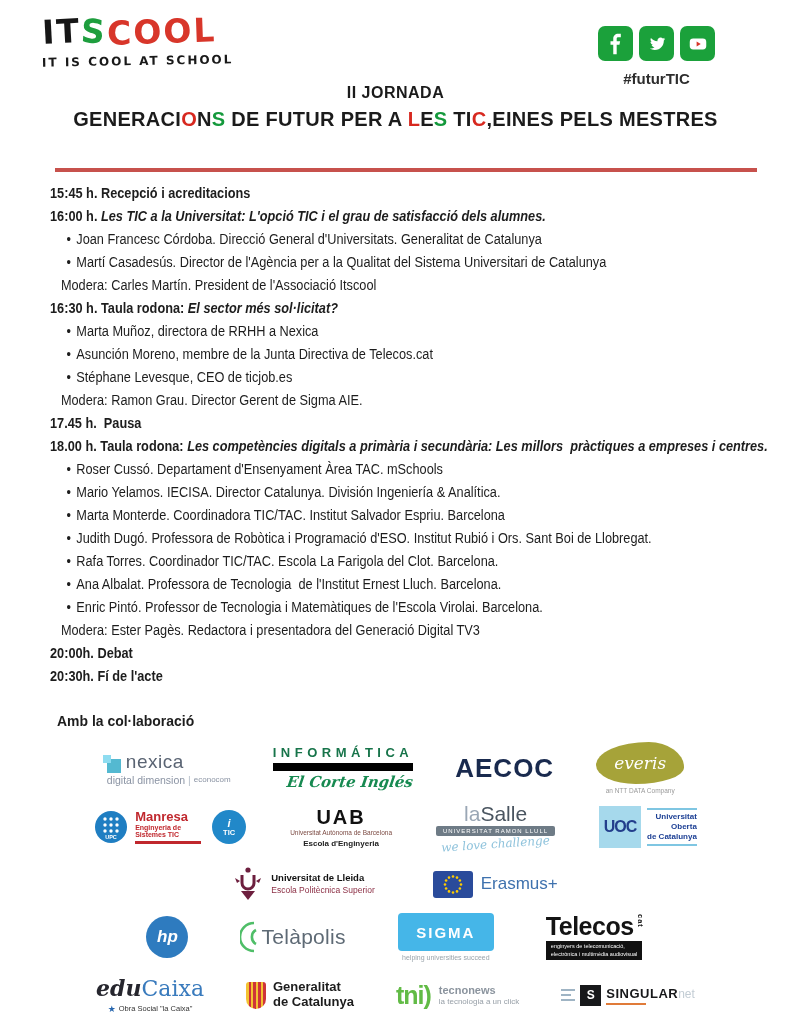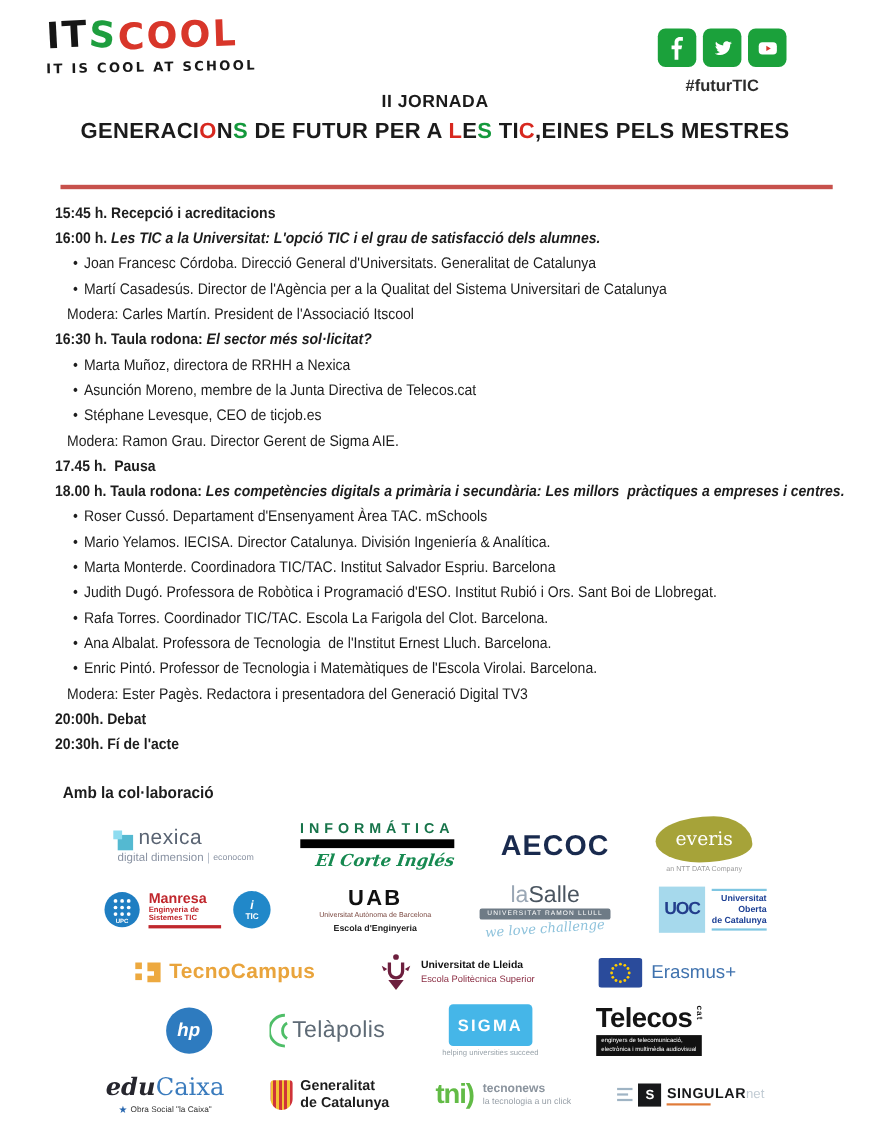--- a/index.html
+++ b/index.html
@@ -62,21 +62,21 @@
   
   .eci { flex-direction:column; align-items:flex-end; }
   .eci-top { font-size:13px; font-weight:700; letter-spacing:4.5px; color:#17744a; border-bottom:8px solid #000000; padding-bottom:3px; }
   .eci-script { margin-top:2px; font-family:"DejaVu Serif", serif; font-style:italic; font-weight:700; font-size:15px; color:#178a51; transform:skewX(-8deg); }
 
   
   .aecoc-name { font-size:26px; font-weight:900; letter-spacing:1px; color:#192a4e; }
 
   
   .everis { flex-direction:column; }
-  .everis-blob { width:88px; height:42px; background:#a6a339; border-radius:60% 40% 55% 45% / 55% 60% 40% 45%; display:flex; align-items:center; justify-content:center; color:#fff; font-family:"DejaVu Serif", serif; font-size:17px; }
+  .everis-blob { width:88px; height:42px; background:#a6a339; border-radius:60% 40% 55% 45% / 55% 60% 40% 45%; display:flex; align-items:center; justify-content:center; color:#fff; font-family:"DejaVu Serif", serif; font-style:italic; font-size:17px; }
   .everis-sub { font-size:6.5px; color:#9a9a9a; margin-top:3px; }
 
   
   .manresa { gap:7px; }
   .upc-circle { width:34px; height:34px; }
   .manresa-txt { display:flex; flex-direction:column; color:#c0272d; line-height:1.05; }
   .manresa-name { font-size:13px; font-weight:800; }
   .manresa-sub { font-size:7px; font-weight:700; width:70px; }
   .manresa-bar { margin-top:2px; width:66px; height:3px; background:#c0272d; }
   .itic-circle { width:34px; height:34px; border-radius:50%; background:#2188c9; color:#fff; display:flex; flex-direction:column; align-items:center; justify-content:center; line-height:1; }
@@ -119,21 +119,21 @@
 
   
   .hp-circle { width:42px; height:42px; border-radius:50%; background:#2e7bbf; color:#fff; display:flex; align-items:center; justify-content:center; font-size:17px; font-weight:900; font-style:italic; }
 
   
   .tela { gap:3px; }
   .tela-name { font-size:21px; color:#5e6a75; font-weight:500; letter-spacing:.3px; }
 
   
   .sigma { flex-direction:column; }
-  .sigma-box { width:76px; height:38px; border-radius:4px; background:#45b6e8; color:#fff; display:flex; align-items:center; justify-content:center; font-size:15px; font-weight:700; letter-spacing:2px; }
+  .sigma-box { width:96px; height:38px; border-radius:4px; background:#45b6e8; color:#fff; display:flex; align-items:center; justify-content:center; font-size:15px; font-weight:700; letter-spacing:2px; }
   .sigma-sub { font-size:7px; color:#9aa4ab; margin-top:3px; }
 
   
   .telecos { flex-direction:column; align-items:flex-start; }
   .telecos-top { display:flex; align-items:flex-start; }
   .telecos-name { font-size:25px; font-weight:700; color:#141414; letter-spacing:-.5px; line-height:1; }
   .telecos-cat { writing-mode:vertical-rl; font-size:7.5px; font-weight:700; color:#141414; margin-left:2px; letter-spacing:1px; }
   .telecos-bar { margin-top:2px; background:#111; color:#fff; font-size:5.5px; line-height:1.3; padding:2px 5px; }
 
   
@@ -305,28 +305,20 @@
         </div>
         <div class="uoc-txt">
           <div>Universitat</div>
           <div>Oberta</div>
           <div>de Catalunya</div>
         </div>
       </div>
     </div>
 
     <div class="logo-row r3">
-      <div class="logo tc">
-        <svg width="26" height="24" viewBox="0 0 26 24">
-          <rect x="1" y="3" width="6" height="6" fill="#eda93f"></rect>
-          <rect x="1" y="13" width="6" height="6" fill="#eda93f"></rect>
-          <path d="M12 3h12v18H12v-6h6v-4h-6z" fill="#eda93f"></path>
-        </svg>
-        <span class="tc-name">TecnoCampus</span>
-      </div>
       <div class="logo udl">
         <svg width="30" height="36" viewBox="0 0 30 36">
           <circle cx="15" cy="4" r="2.6" fill="#6d1f3e"></circle>
           <path d="M9 9v8a6 6 0 0 0 12 0V9" fill="none" stroke="#6d1f3e" stroke-width="3"></path>
           <path d="M15 34l-7-9h14z" fill="#6d1f3e"></path>
           <path d="M2 12l5 3-3 2z" fill="#6d1f3e"></path>
           <path d="M28 12l-5 3 3 2z" fill="#6d1f3e"></path>
         </svg>
         <div class="udl-txt">
           <span class="udl-name">Universitat de Lleida</span>

